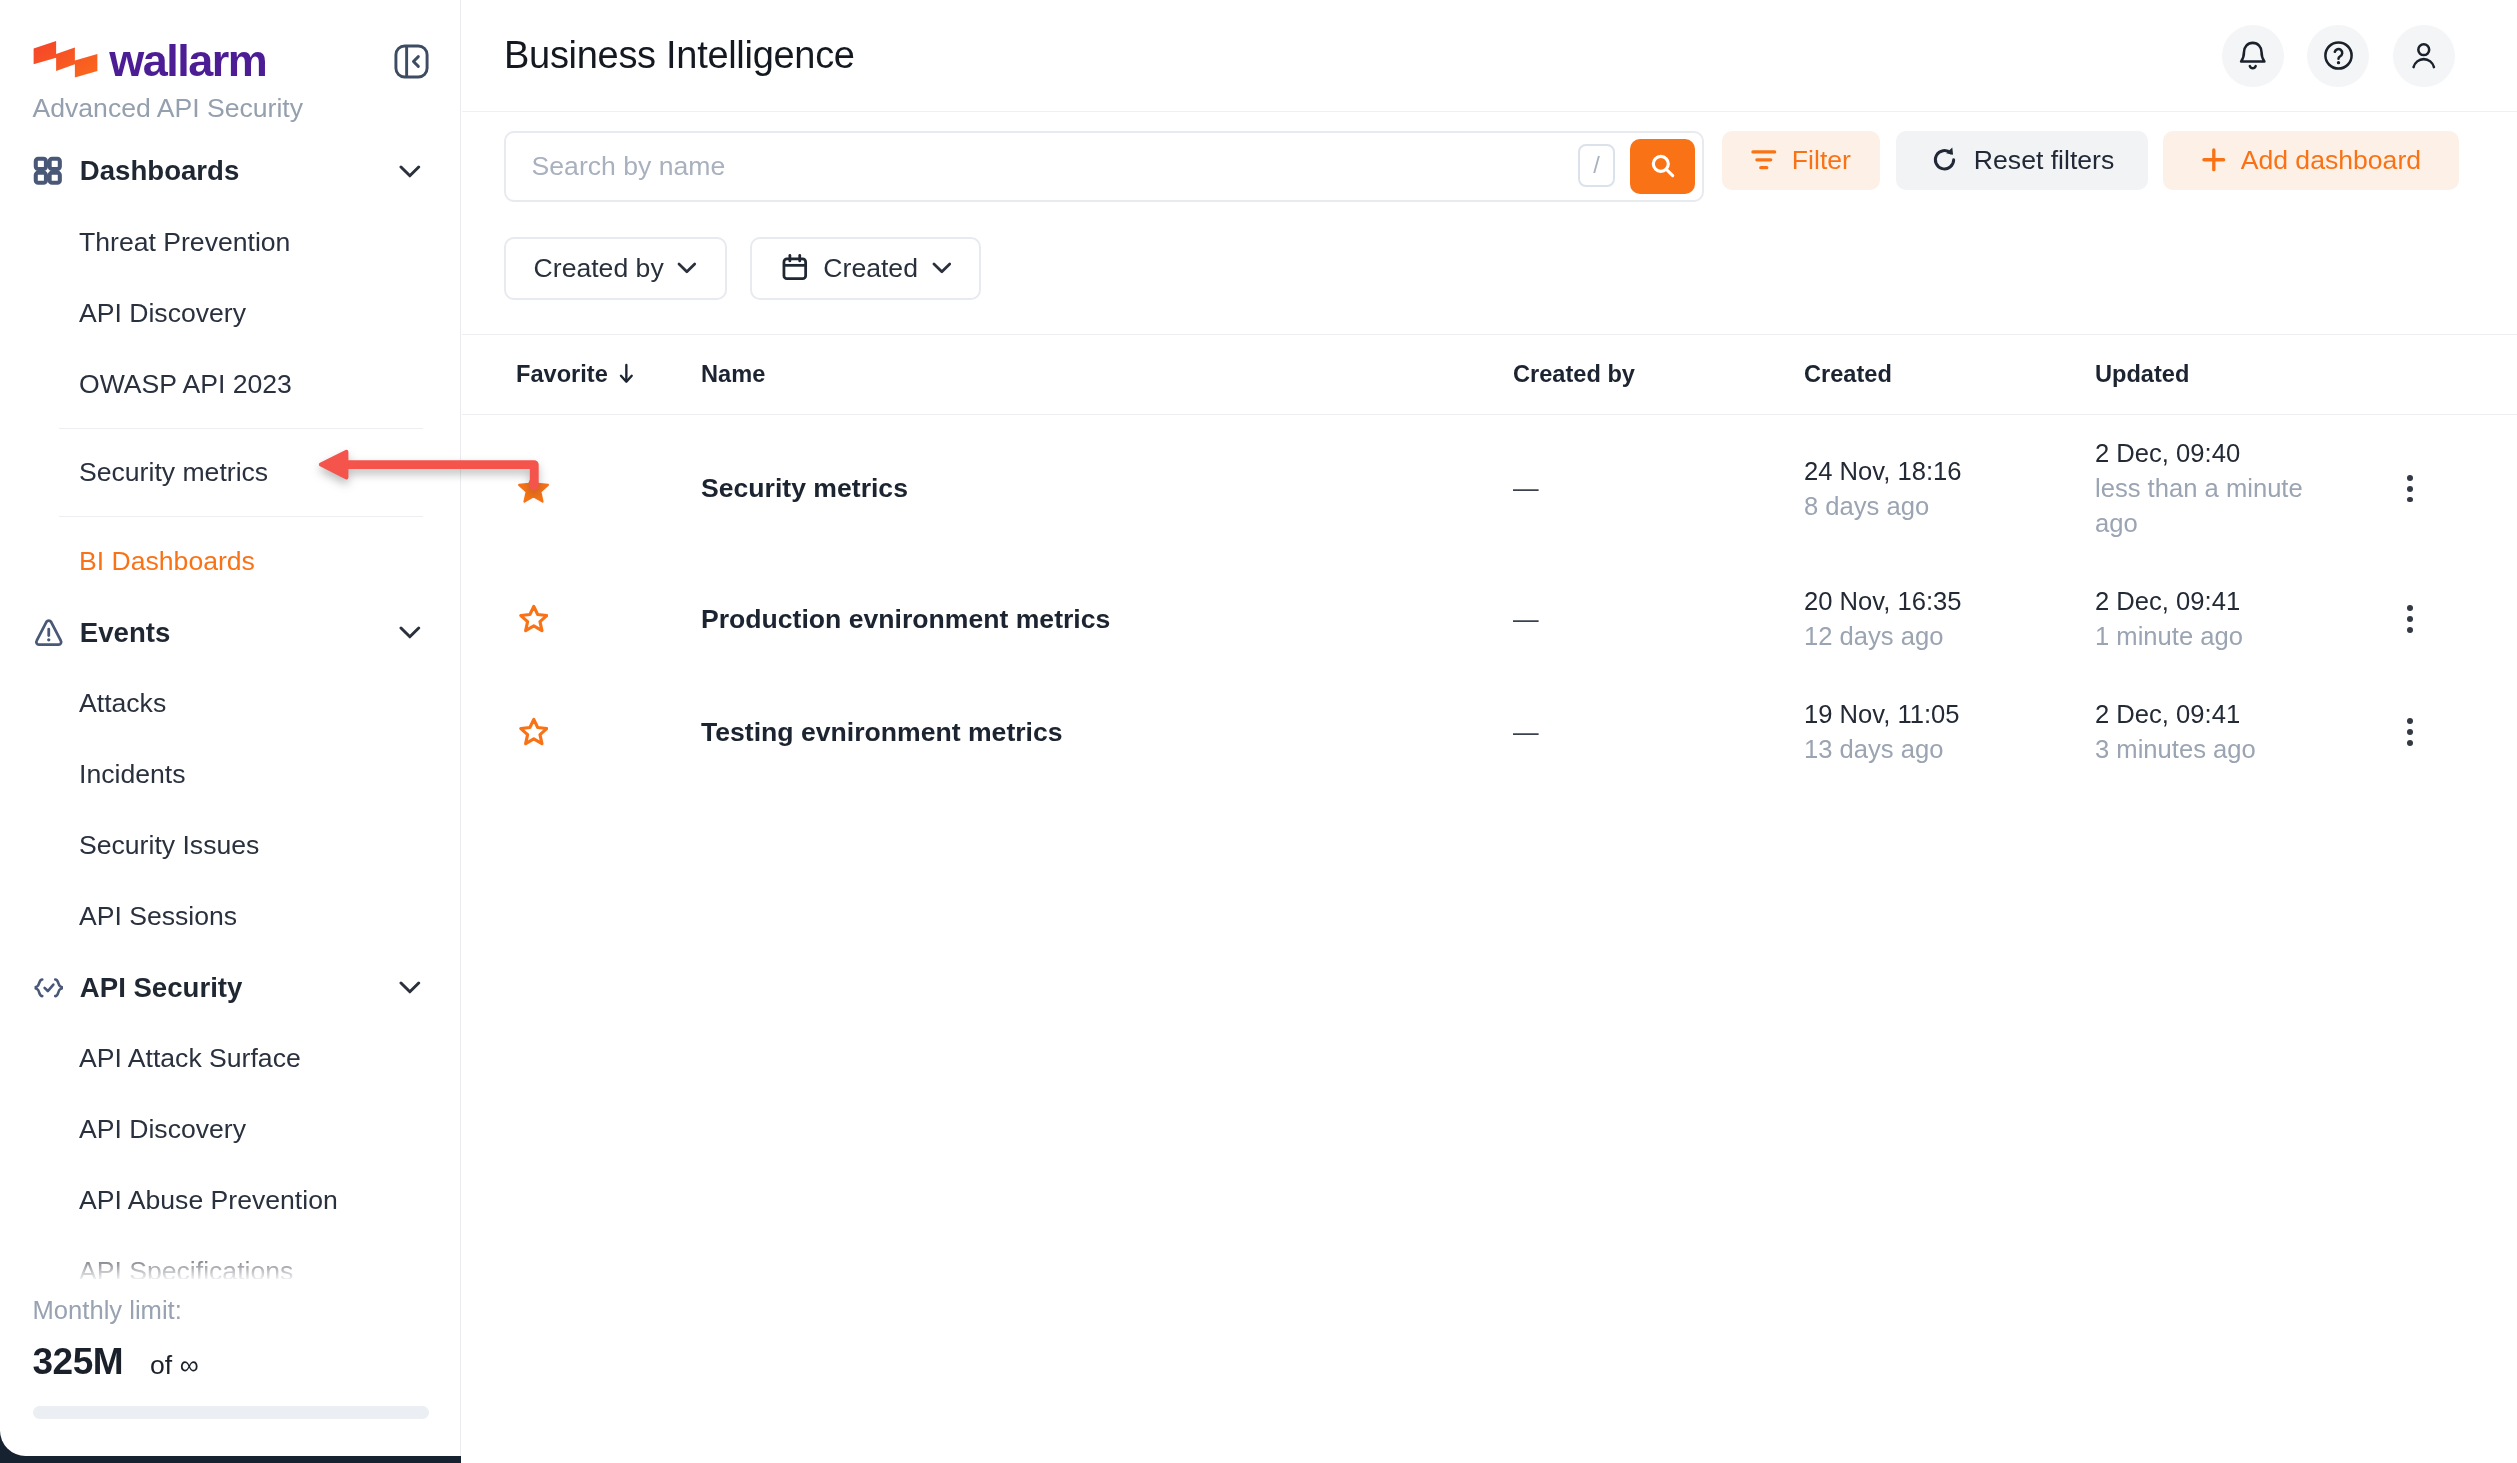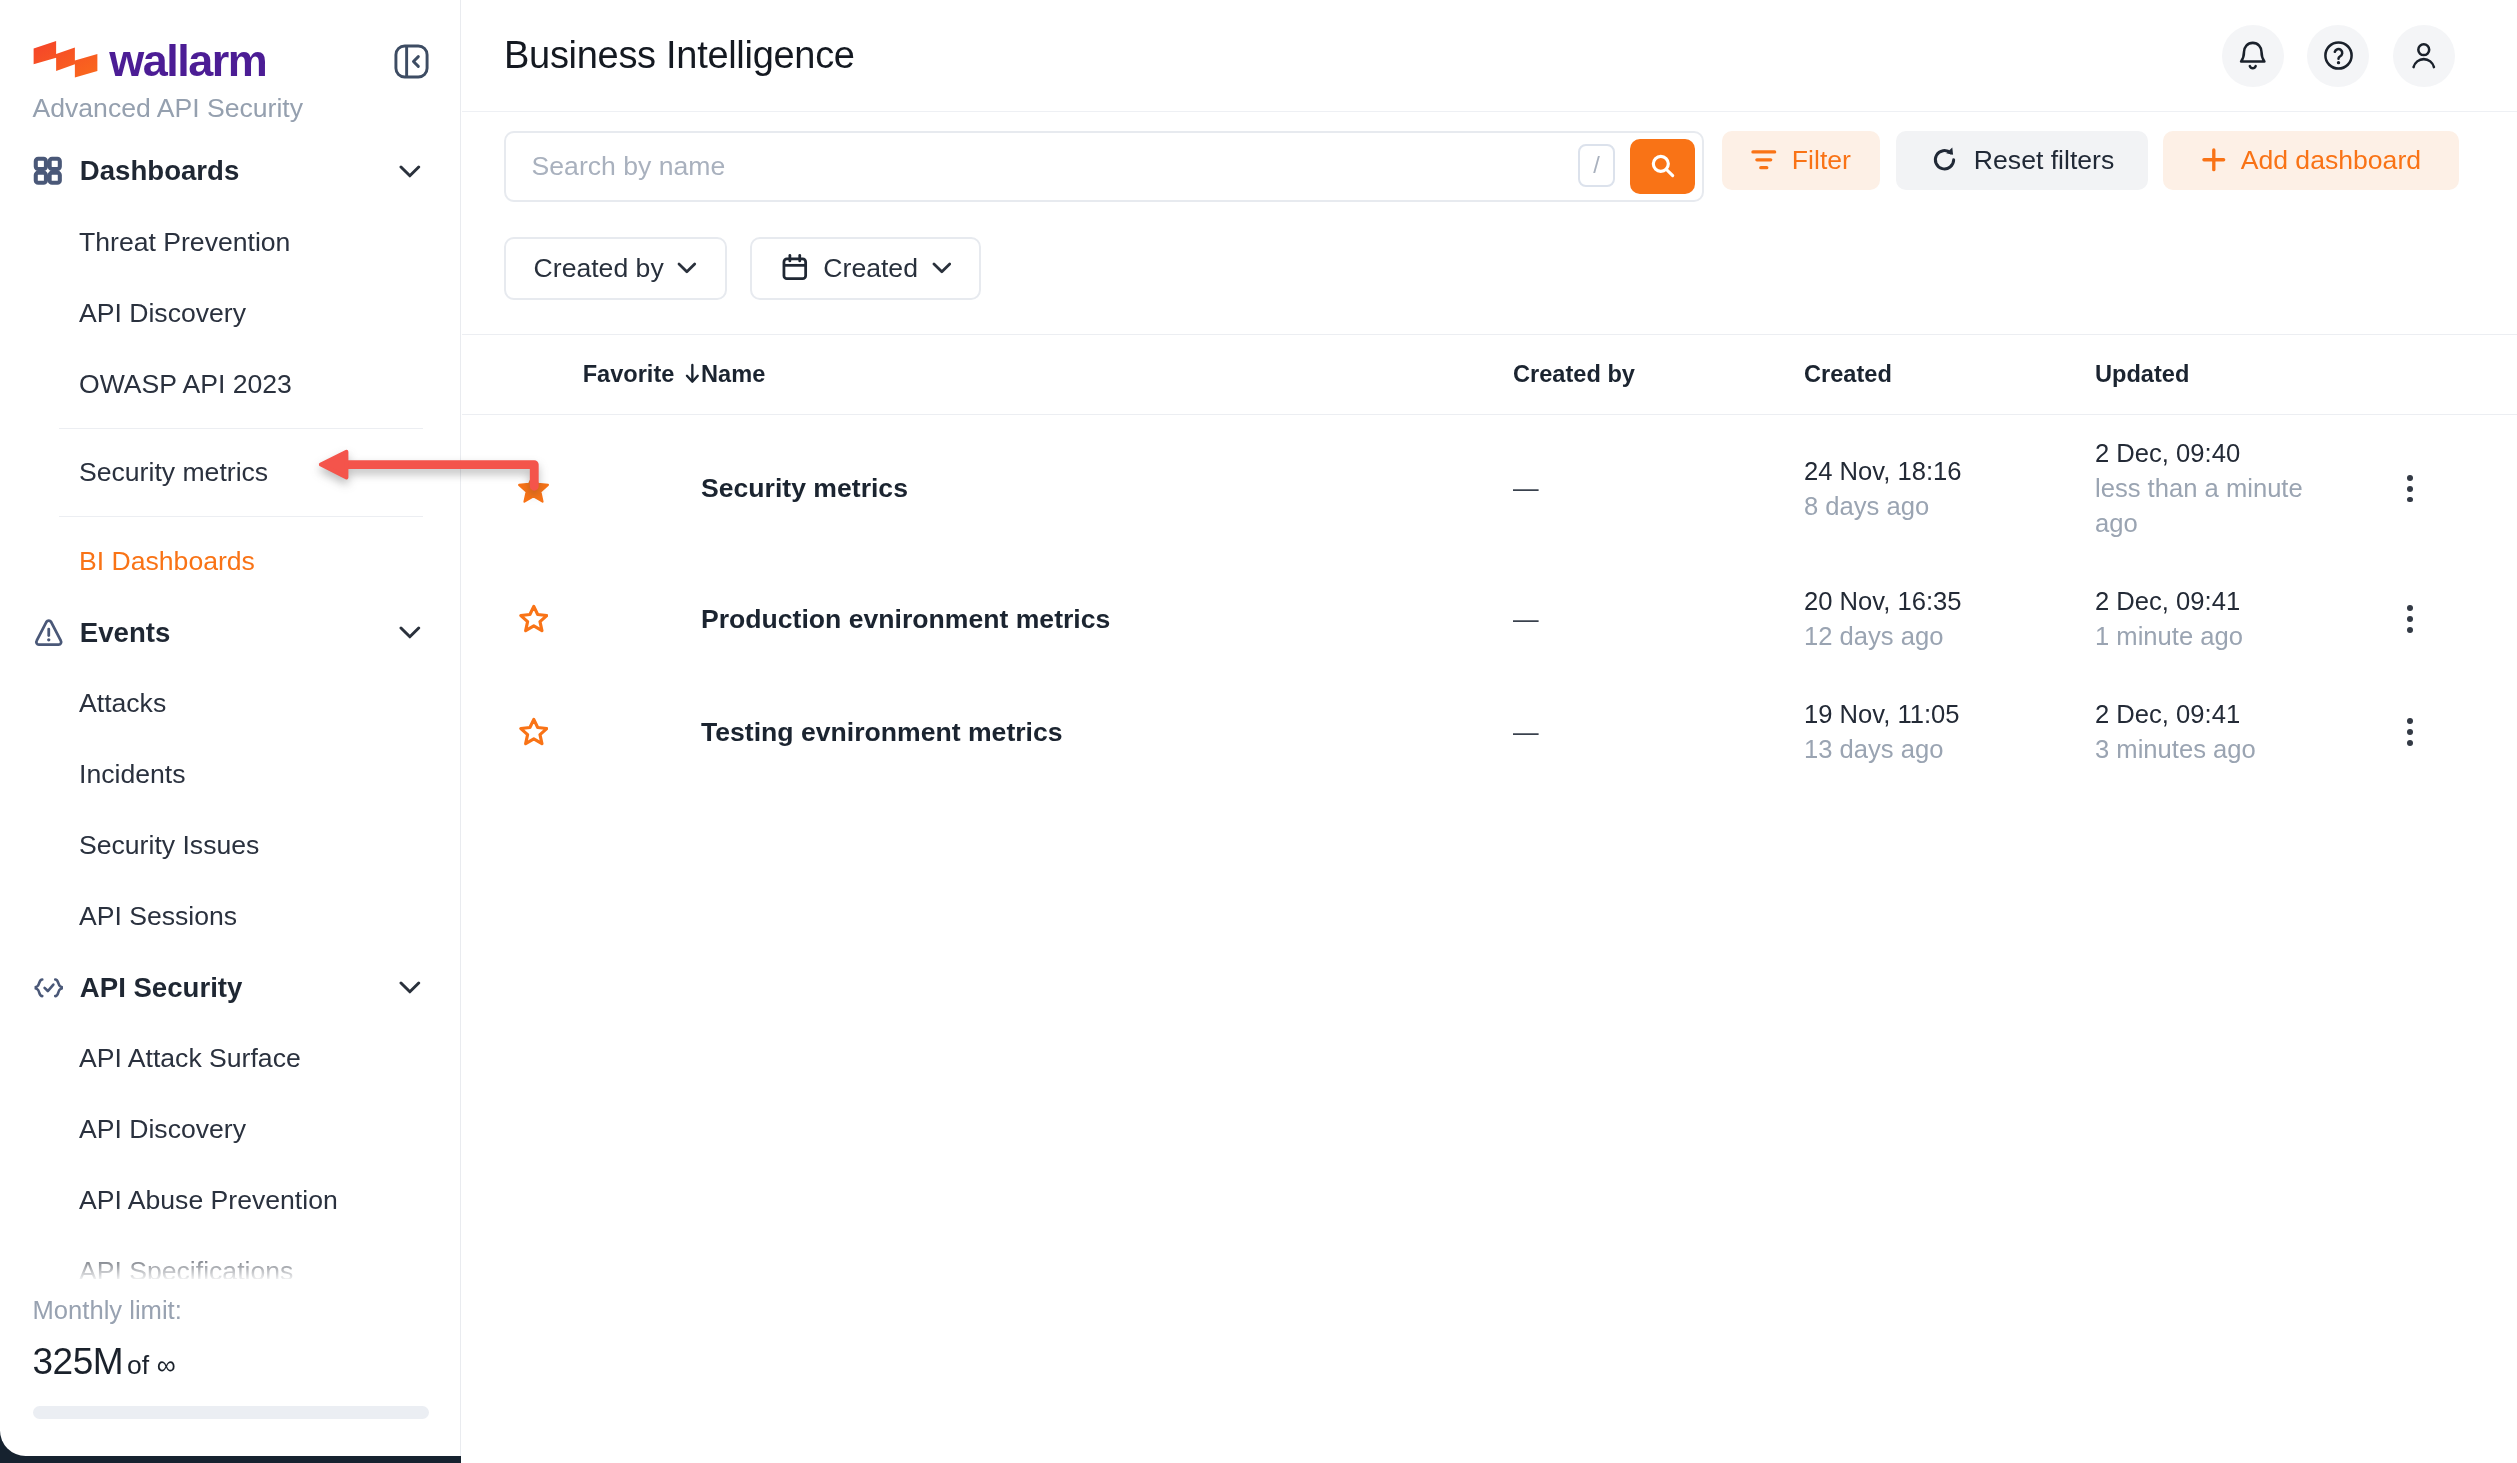--- a/index.html
+++ b/index.html
@@ -34,21 +34,21 @@
   .nav-item.section .label { font-size:27.6px; font-weight:600; color:#1f2733; }
   .nav-item.sub { padding-left:79px; }
   .nav-item.sub .label { font-size:26.6px; font-weight:400; color:#2a313e; }
   .nav-item.active .label { color:#f97316; }
   .nav-item .chev { margin-left:auto; }
   .nav-divider { height:1px; background:#eceef2; margin:7.9px 37px 8.9px 59px; }
 
   .sidebar-footer { position:absolute; left:32.5px; right:32.5px; top:1296px; }
   .limit-label { font-size:25.6px; color:#98a2b1; }
   .limit-row { margin-top:15.8px; font-size:26.6px; color:#1a212b; display:flex; align-items:baseline; }
-  .limit-value { font-size:37px; font-weight:400; letter-spacing:-0.5px; margin-right:4px; }
+  .limit-value { font-size:37px; font-weight:700; letter-spacing:-0.5px; margin-right:27px; }
   .limit-bar { margin-top:23.6px; height:12.8px; border-radius:6.9px; background:#ebeef3; width:396px; }
 
   
   .main { position:absolute; left:462px; top:0; right:0; bottom:0; background:#fff; }
   .topbar { height:112px; display:flex; align-items:center; border-bottom:1px solid #eef0f4; padding:0 63px 0 42px; }
   .page-title { font-size:38px; font-weight:400; color:#141921; letter-spacing:-0.3px; }
   .topbar-icons { margin-left:auto; display:flex; gap:23.6px; }
   .icon-btn { width:62px; height:62px; border-radius:50%; background:#f4f5f7; display:flex; align-items:center; justify-content:center; cursor:pointer; }
 
   .toolbar { display:flex; align-items:flex-start; padding:18.7px 60px 0 42px; }
@@ -84,21 +84,21 @@
     padding:0 27.6px; cursor:pointer;
   }
 
   .tbl-divider { height:1px; background:#eceef2; }
   .tbl-divider.top { margin-top:34px; }
   .trow {
     display:grid; grid-template-columns:185px 812px 291px 291px 256px 1fr;
     align-items:center; padding:0 49px 0 54px;
   }
   .thead { height:79px; font-size:23.6px; font-weight:700; color:#1b2430; }
-  .th-fav { display:flex; align-items:center; gap:9.9px; cursor:pointer;justify-content:flex-end; }
+  .th-fav { display:flex; align-items:center; gap:9.9px; cursor:pointer; }
   .drow { cursor:default; }
   .drow.r1 { height:148px; }
   .drow.r2, .drow.r3 { height:113px; }
   .star-btn { width:35px; height:35px; display:flex; align-items:center; justify-content:center; cursor:pointer; }
   .star-btn svg { width:33px; height:33px; }
   .star-btn.filled path { fill:#f97316; stroke:#f97316; stroke-width:2; stroke-linejoin:round; }
   .star-btn.outline svg { width:29.6px; height:29.6px; }
   .star-btn.outline path { fill:none; stroke:#f97316; stroke-width:3.4; stroke-linejoin:round; }
   .cell-name { font-size:26.6px; font-weight:700; color:#1b2430; }
   .cell-dash { font-size:25.6px; color:#39414d; }

